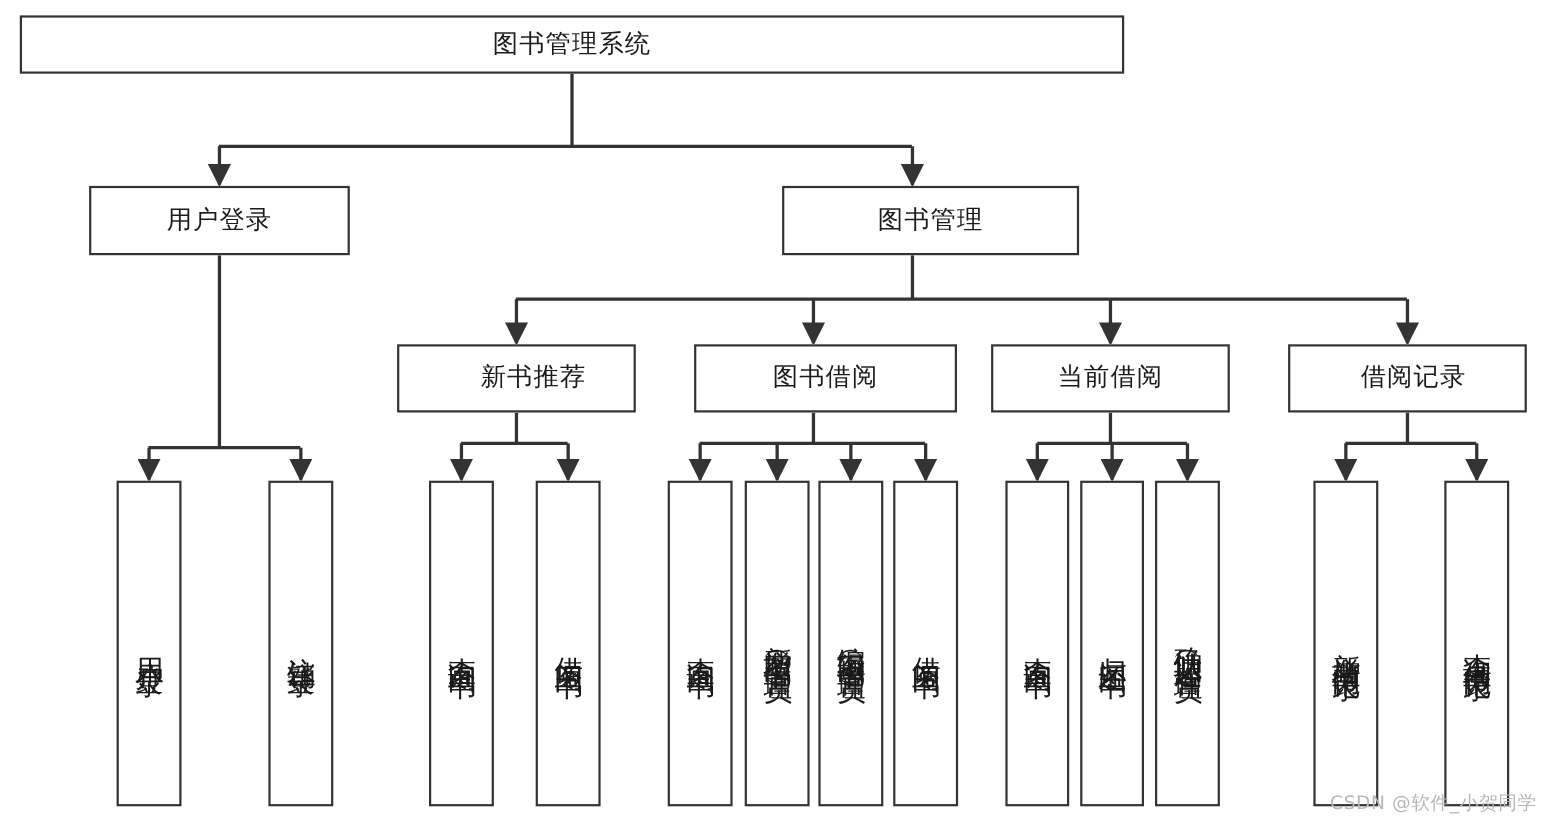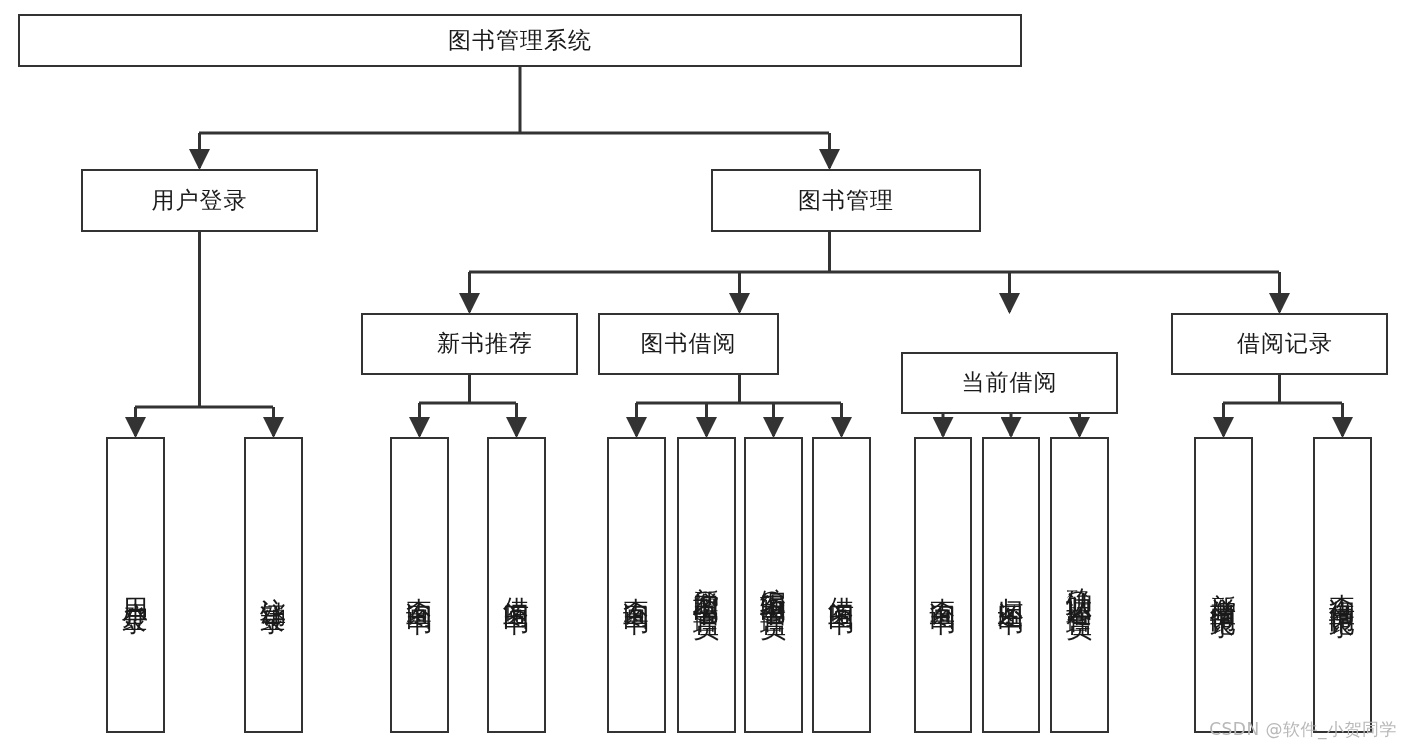--- a/index.html
+++ b/index.html
@@ -125,24 +125,24 @@
       </div>
       <div class="node horiz" style="left: 81px; top: 169px; width: 237px; height: 63px;">
         <span class="label">用户登录</span>
       </div>
       <div class="node horiz" style="left: 711px; top: 169px; width: 270px; height: 63px;">
         <span class="label">图书管理</span>
       </div>
       <div class="node horiz" style="left: 361px; top: 313px; width: 217px; height: 62px; padding-left: 31px;">
         <span class="label">新书推荐</span>
       </div>
-      <div class="node horiz" style="left: 598px; top: 313px; width: 181px; height: 62px;">
+      <div class="node horiz" style="left: 631px; top: 313px; width: 239px; height: 62px;">
         <span class="label">图书借阅</span>
       </div>
-      <div class="node horiz" style="left: 901px; top: 313px; width: 217px; height: 62px; margin-top: 39px;">
+      <div class="node horiz" style="left: 901px; top: 313px; width: 217px; height: 62px;">
         <span class="label">当前借阅</span>
       </div>
       <div class="node horiz" style="left: 1171px; top: 313px; width: 217px; height: 62px; padding-left: 11px;">
         <span class="label">借阅记录</span>
       </div>
       <div class="node vert" style="left: 106px; top: 437px; width: 59px; height: 296px;">
         <span class="label">用户登录</span>
       </div>
       <div class="node vert" style="left: 244px; top: 437px; width: 59px; height: 296px;">
         <span class="label">注销登录</span>

